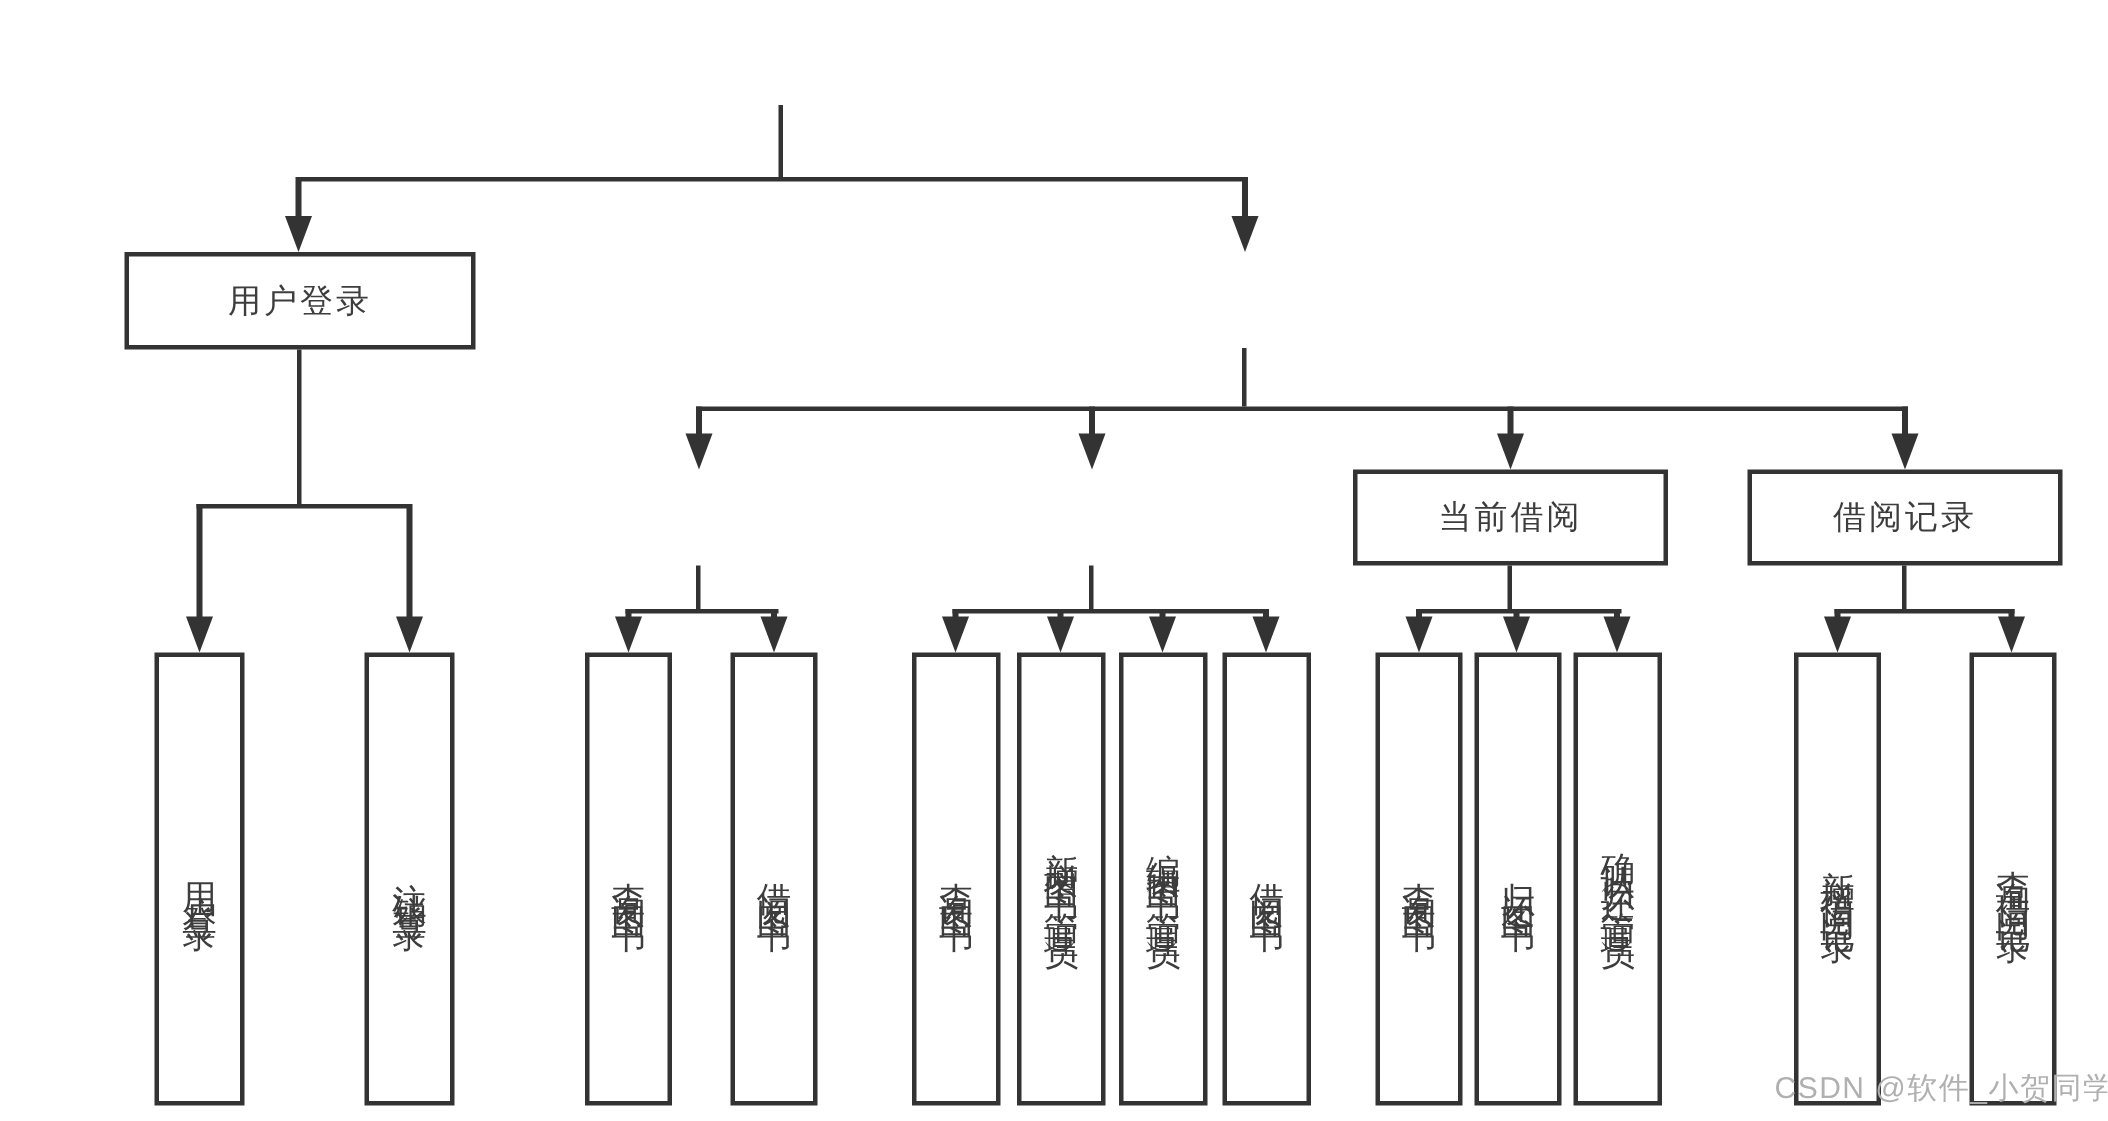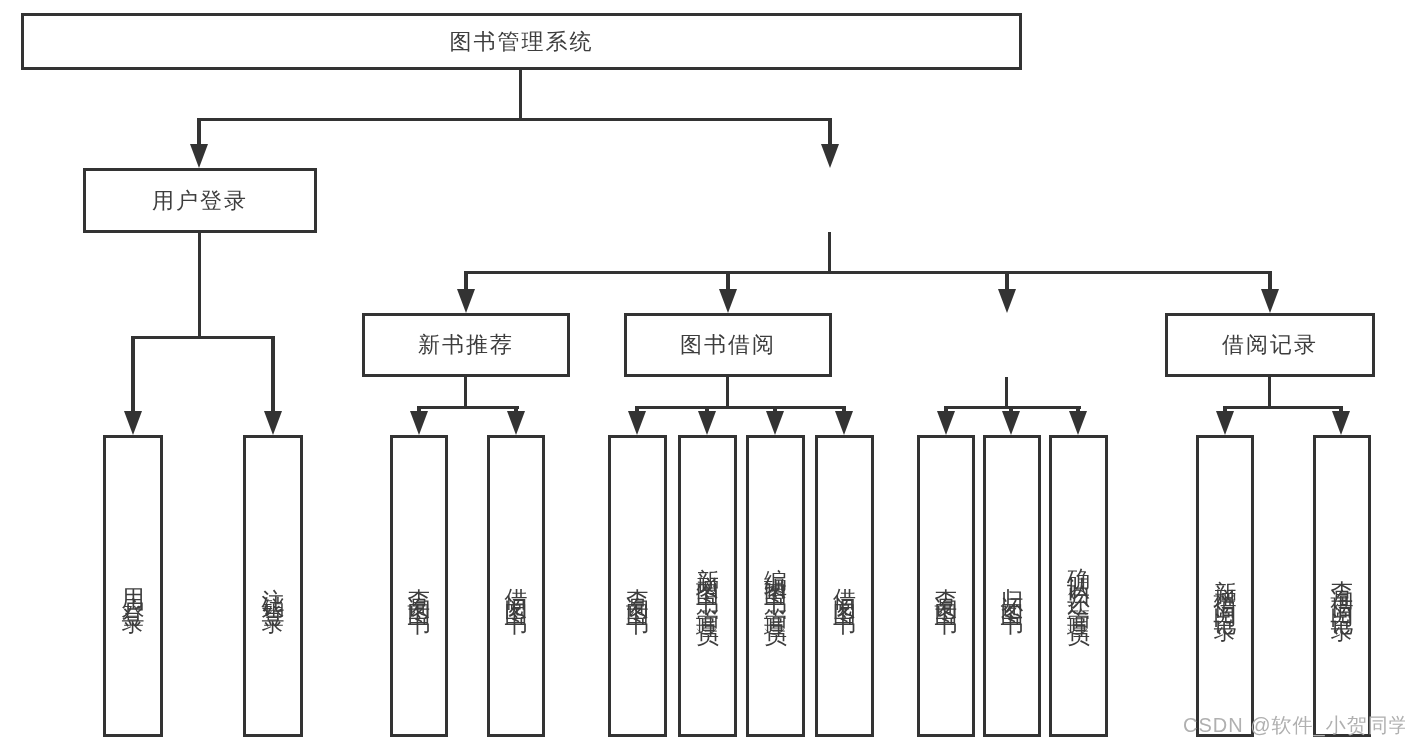--- a/index.html
+++ b/index.html
@@ -94,23 +94,20 @@
     letter-spacing: 1px;
     white-space: nowrap;
     z-index: 5;
   }
 </style>
 </head>
 <body>
 
 <div class="canvas">
 
-  <div class="node" style="left:21px; top:13px; width:1001px; height:57px;">
-    <span>图书管理系统</span>
-  </div>
 
   <div class="vline" style="left:519px; top:70px; height:48px;"></div>
   <div class="hline" style="left:198px; top:118px; width:634px;"></div>
   <div class="darrow" style="left:190px; top:118px; height:50px;"></div>
   <div class="darrow" style="left:821px; top:118px; height:50px;"></div>
 
   <div class="node" style="left:83px; top:168px; width:234px; height:65px;">
     <span>用户登录</span>
   </div>
 
@@ -119,25 +116,22 @@
   <div class="darrow" style="left:124px; top:336px; height:99px;"></div>
   <div class="darrow" style="left:264px; top:336px; height:99px;"></div>
 
   <div class="vline" style="left:828px; top:232px; height:39px;"></div>
   <div class="hline" style="left:464px; top:271px; width:808px;"></div>
   <div class="darrow" style="left:457px; top:271px; height:42px;"></div>
   <div class="darrow" style="left:719px; top:271px; height:42px;"></div>
   <div class="darrow" style="left:998px; top:271px; height:42px;"></div>
   <div class="darrow" style="left:1261px; top:271px; height:42px;"></div>
 
-  <div class="node" style="left:362px; top:313px; width:208px; height:64px;">
-    <span>新书推荐</span>
-  </div>
-  <div class="node" style="left:624px; top:313px; width:208px; height:64px;">
-    <span>图书借阅</span>
+  <div class="node" style="left:902px; top:313px; width:210px; height:64px;">
+    <span>当前借阅</span>
   </div>
   <div class="node" style="left:1165px; top:313px; width:210px; height:64px;">
     <span>借阅记录</span>
   </div>
 
   <div class="vline" style="left:464px; top:377px; height:29px;"></div>
   <div class="hline" style="left:417px; top:406px; width:102px;"></div>
   <div class="darrow" style="left:410px; top:406px; height:29px;"></div>
   <div class="darrow" style="left:507px; top:406px; height:29px;"></div>
 

